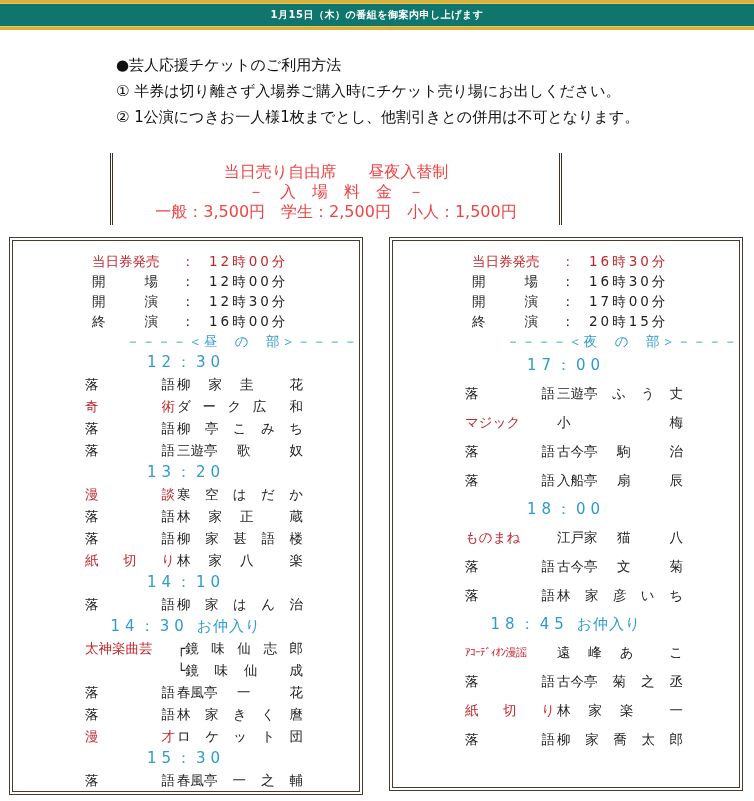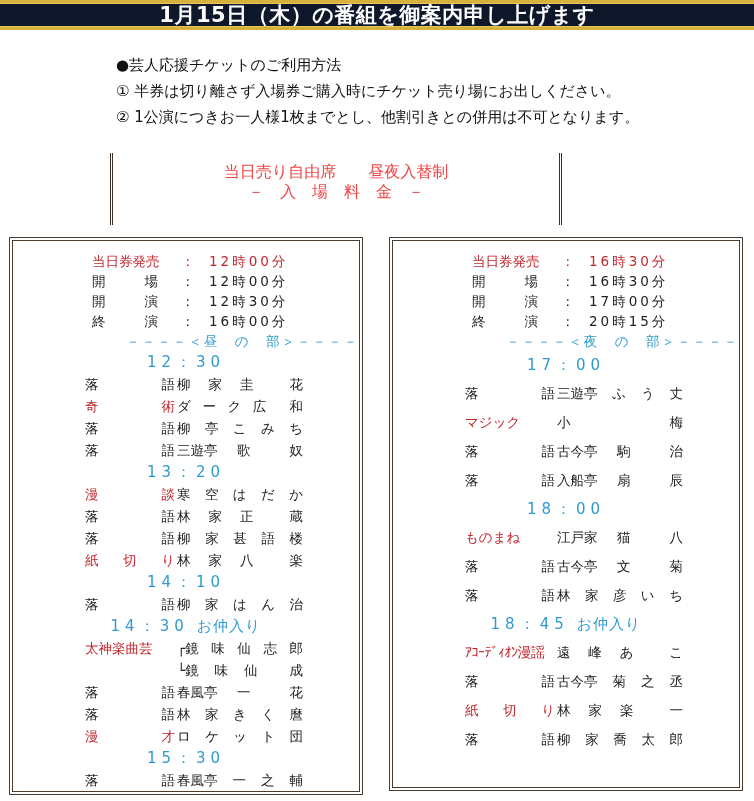--- a/index.html
+++ b/index.html
@@ -2,25 +2,25 @@
 <html><head>
 <meta charset="utf-8">
 <style>
   html, body { margin:0; padding:0; }
   body {
     width:754px; height:801px; background:#ffffff; position:relative; overflow:hidden;
     font-family:"DejaVu Sans", "Liberation Sans", sans-serif; color:#222;
   }
   .banner {
     position:absolute; left:0; top:0; width:754px; height:30px;
-    background:#0f172a;
+    background:#0f766e;
     border-top:3px solid #d8b03c; border-bottom:3px solid #d8b03c;
     box-shadow: inset 0 1px 0 #e8c45a, inset 0 -1px 0 #e8c45a;
     box-sizing:border-box;
-    text-align:center; color:#ffffff; font-weight:bold; font-size:21px; line-height:24px;
+    text-align:center; color:#ffffff; font-weight:bold; font-size:10px; line-height:24px;
     letter-spacing:0.5px;
   }
   .notice { position:absolute; left:116px; top:52px; font-size:15px; line-height:26px; color:#111; }
   .notice div { white-space:nowrap; }
   .info {
     position:absolute; left:110px; top:153px; width:452px; height:72px;
     border-left:3px double #3e3024; border-right:3px double #3e3024;
     box-sizing:border-box; text-align:center; font-size:16px; line-height:20px; color:#ef4444;
     padding-top:9px;
   }
@@ -38,38 +38,39 @@
   .red { color:#c0272d; }
   .dark { color:#222; }
   .sectionhdr { text-align:right; color:#2e9bd1; font-size:13.5px; height:20px; line-height:20px; letter-spacing:2px; }
   .timeslot { text-align:center; color:#2e9bd1; font-size:15px; letter-spacing:5px; height:22px; line-height:22px; }
   .timeslot .note { letter-spacing:1px; margin-left:8px; }
   .act { position:relative; height:29px; line-height:29px; font-size:13.5px; }
   .left .act { height:29px; }
   .act .genre { position:absolute; left:72px; width:90px; display:flex; justify-content:space-between; }
   .act .genre.text { justify-content:flex-start; }
   .act .performer { position:absolute; left:164px; width:126px; display:flex; justify-content:space-between; }
-  .genre.small { font-size:14px; letter-spacing:-0.5px; }
+  .genre.small { font-size:11px; letter-spacing:-0.5px; }
 </style>
 </head>
 <body>
 
 <div class="banner">
   <span>1月15日（木）の番組を御案内申し上げます</span>
 </div>
 
 <div class="notice">
   <div>●芸人応援チケットのご利用方法</div>
   <div>① 半券は切り離さず入場券ご購入時にチケット売り場にお出しください。</div>
   <div>② 1公演につきお一人様1枚までとし、他割引きとの併用は不可となります。</div>
 </div>
 
 <div class="info">
   <div>当日売り自由席　　昼夜入替制</div>
   <div>－　入　場　料　金　－</div>
+  <div>一般：3,500円　学生：2,500円　小人：1,500円</div>
 </div>
 
 <div class="panel left" id="panel-day">
     <div class="times">
       <div class="trow red">
         <span class="lbl">
           <span>当</span>
           <span>日</span>
           <span>券</span>
           <span>発</span>

